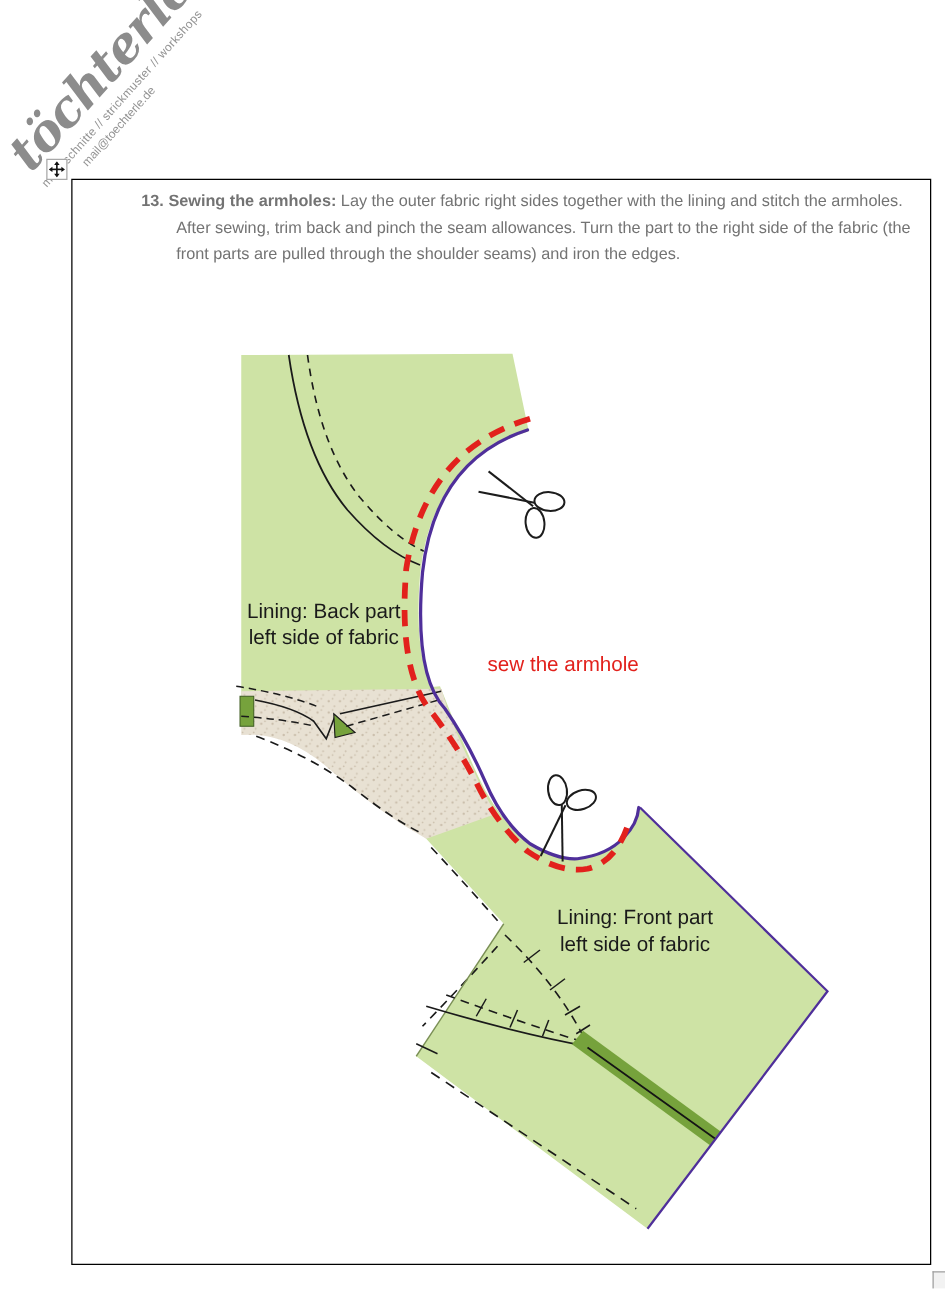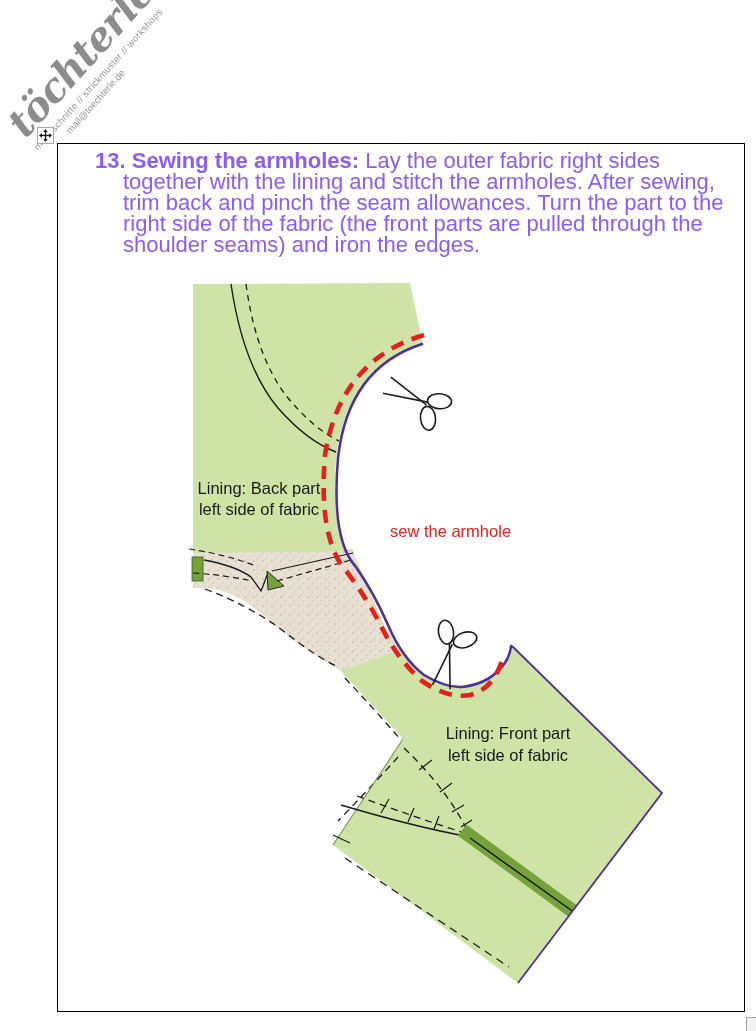--- a/index.html
+++ b/index.html
@@ -16,22 +16,22 @@
 
   
   .move-box{position:absolute;left:37px;top:127px;width:17px;height:17px;background:#fff;
             border:1px solid #a8a8a8;box-sizing:border-box;z-index:4;display:flex;
             align-items:center;justify-content:center;}
 
   
   .page{position:absolute;left:57px;top:143px;width:688px;height:869px;background:#ffffff;
         border:1px solid #000;box-sizing:border-box;z-index:2;}
 
-  .instruction{position:absolute;left:95px;top:150px;width:629px;z-index:3;
-               font-size:22px;line-height:21px;color:#8b5cf6;}
+  .instruction{position:absolute;left:113px;top:150px;width:629px;z-index:3;
+               font-size:13px;line-height:21px;color:#737373;}
   .instruction p{margin:0;padding-left:28px;text-indent:-28px;}
   .instruction b{font-weight:bold;}
 
   .diagram-svg{position:absolute;left:0;top:0;z-index:3;}
 
   .diagram-label{font-family:"Liberation Sans",sans-serif;font-size:16.5px;fill:#1a1a1a;}
   .seam-note{font-family:"Liberation Sans",sans-serif;font-size:16.5px;}
 
   
   .scroll-stub{position:absolute;left:746px;top:1017px;width:10px;height:14px;

